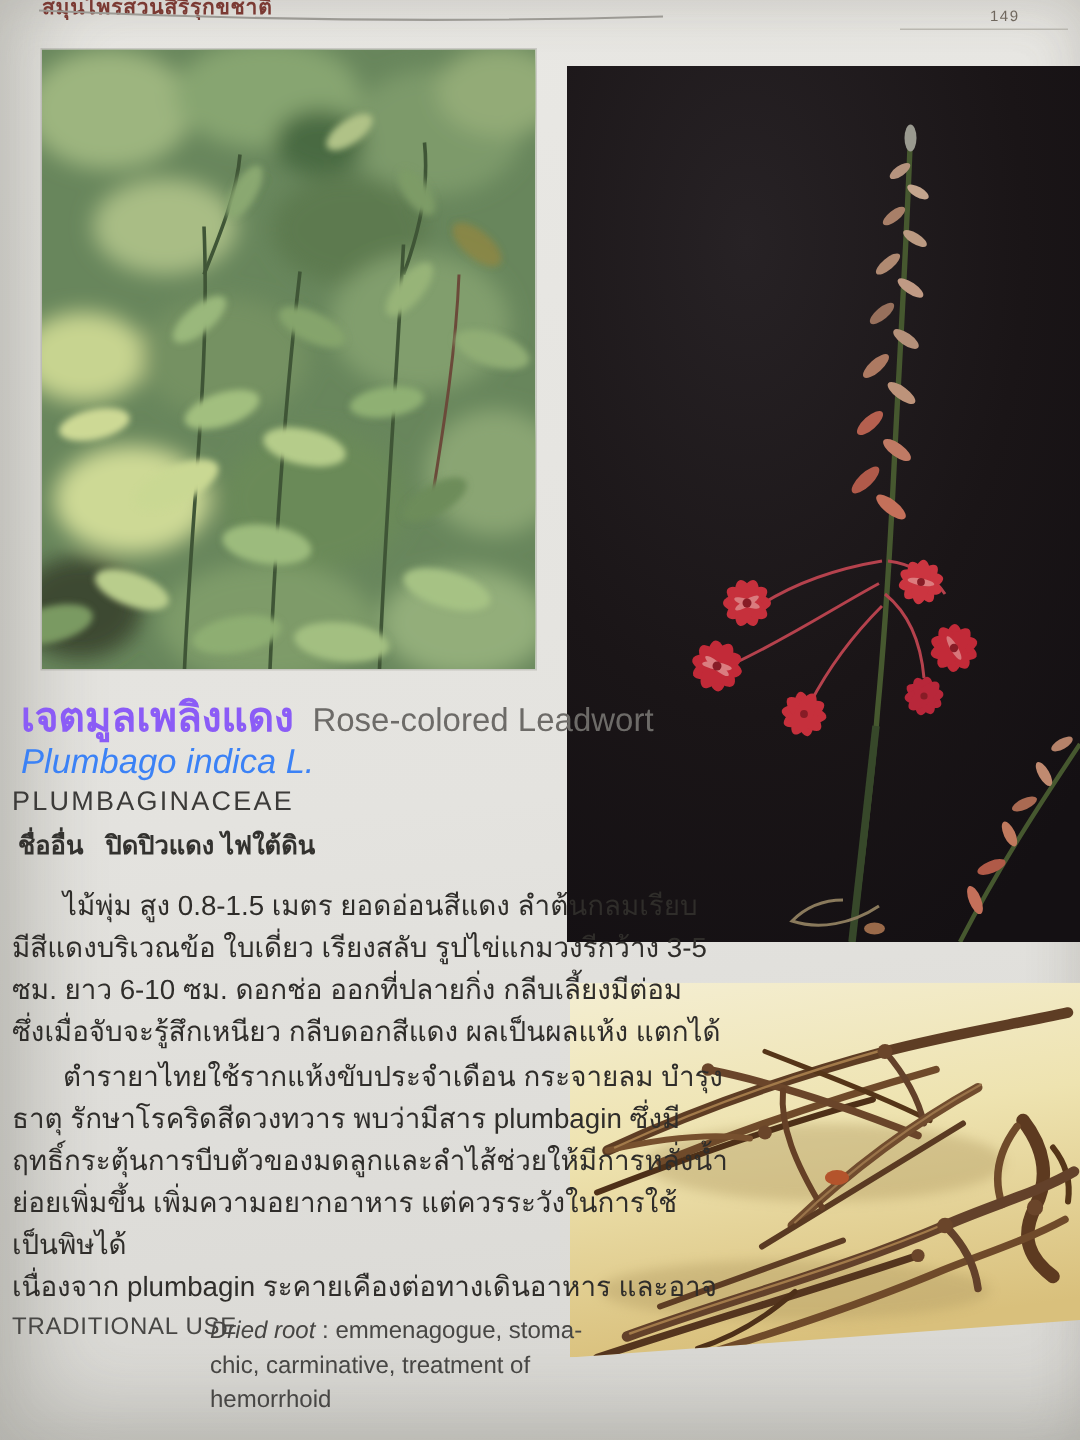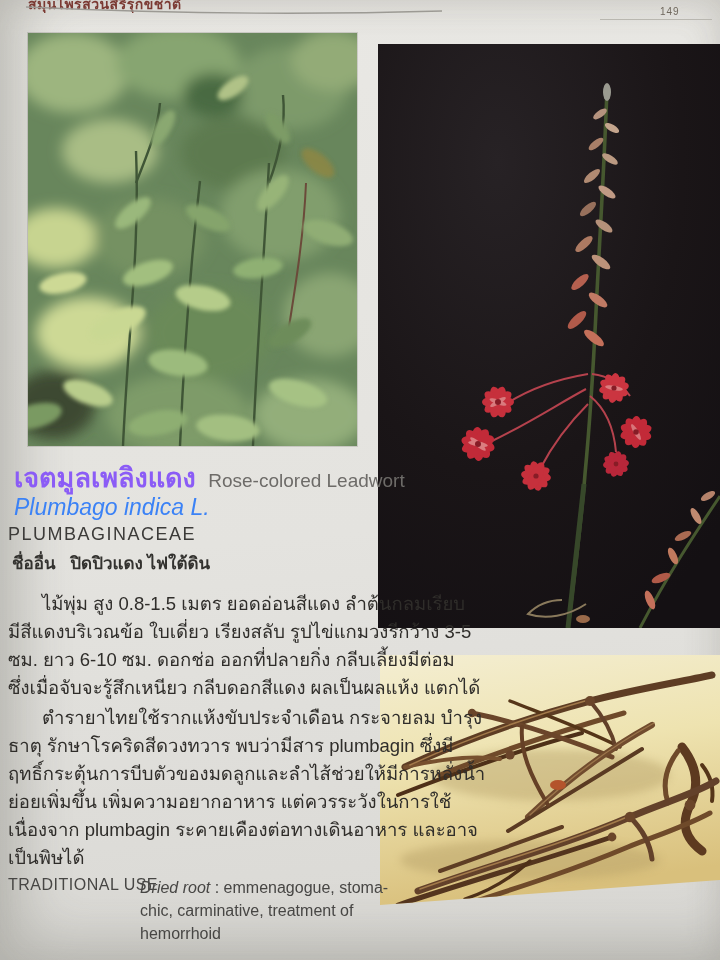--- a/index.html
+++ b/index.html
@@ -19,21 +19,21 @@
   
   .fig{position:absolute;box-shadow:0 0 0 1px rgba(70,70,60,.18);}
   .fig svg{display:block;}
   #fig-plant{left:28px;top:33px;width:329px;height:413px;}
   #fig-flower{left:378px;top:44px;width:342px;height:584px;box-shadow:none;}
   #fig-root{left:380px;top:655px;width:340px;height:250px;box-shadow:none;
     clip-path:polygon(0 0,100% 0,100% 90%,0 100%);}
   
   .title-line{position:absolute;left:14px;top:456px;white-space:nowrap;}
   .thai-name{font-size:27px;font-weight:700;color:#8b5cf6;}
-  .eng-name{font-size:19px;color:#6d6b68;margin-left:8px;}
+  .eng-name{font-size:22px;color:#6d6b68;margin-left:8px;}
   .sci-name{position:absolute;left:14px;top:494px;font-size:23px;font-style:italic;color:#3b82f6;white-space:nowrap;}
   .family{position:absolute;left:8px;top:524px;font-size:18px;letter-spacing:1.5px;color:#3c3b39;white-space:nowrap;}
   .othernames{position:absolute;left:12px;top:549px;font-size:17px;font-weight:700;color:#33322f;white-space:nowrap;}
   .othernames .lbl{margin-right:10px;}
   .para{position:absolute;left:8px;width:420px;font-size:18.5px;color:#2f2d2a;}
   .para .ln{height:28px;line-height:28px;white-space:nowrap;}
   .para .indent{padding-left:34px;}
   #para1{top:590px;}
   #para2{top:704px;}
   
@@ -323,22 +323,22 @@
   <div class="ln indent">ไม้พุ่ม สูง 0.8-1.5 เมตร ยอดอ่อนสีแดง ลำต้นกลมเรียบ</div>
   <div class="ln">มีสีแดงบริเวณข้อ ใบเดี่ยว เรียงสลับ รูปไข่แกมวงรีกว้าง 3-5</div>
   <div class="ln">ซม. ยาว 6-10 ซม. ดอกช่อ ออกที่ปลายกิ่ง กลีบเลี้ยงมีต่อม</div>
   <div class="ln">ซึ่งเมื่อจับจะรู้สึกเหนียว กลีบดอกสีแดง ผลเป็นผลแห้ง แตกได้</div>
 </div>
 <div class="para" id="para2">
   <div class="ln indent">ตำรายาไทยใช้รากแห้งขับประจำเดือน กระจายลม บำรุง</div>
   <div class="ln">ธาตุ รักษาโรคริดสีดวงทวาร พบว่ามีสาร plumbagin ซึ่งมี</div>
   <div class="ln">ฤทธิ์กระตุ้นการบีบตัวของมดลูกและลำไส้ช่วยให้มีการหลั่งน้ำ</div>
   <div class="ln">ย่อยเพิ่มขึ้น เพิ่มความอยากอาหาร แต่ควรระวังในการใช้</div>
+  <div class="ln">เป็นพิษได้</div>
   <div class="ln">เนื่องจาก plumbagin ระคายเคืองต่อทางเดินอาหาร และอาจ</div>
-  <div class="ln">เป็นพิษได้</div>
 </div>
 
 <div class="trad">
   <span class="trad-label">TRADITIONAL USE</span>
   <div class="trad-body">
     <div class="ln"><span class="it">Dried root</span><span> : </span><span>emmenagogue, stoma-</span></div>
     <div class="ln">chic, carminative, treatment of</div>
     <div class="ln">hemorrhoid</div>
   </div>
 </div>

